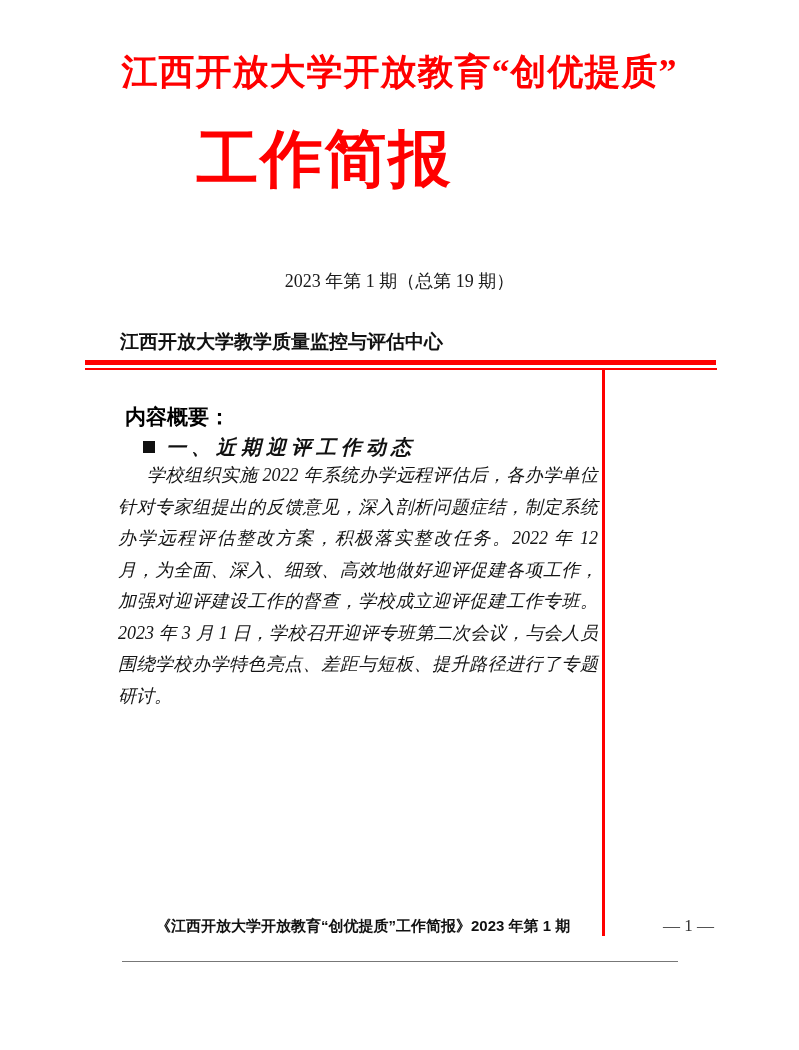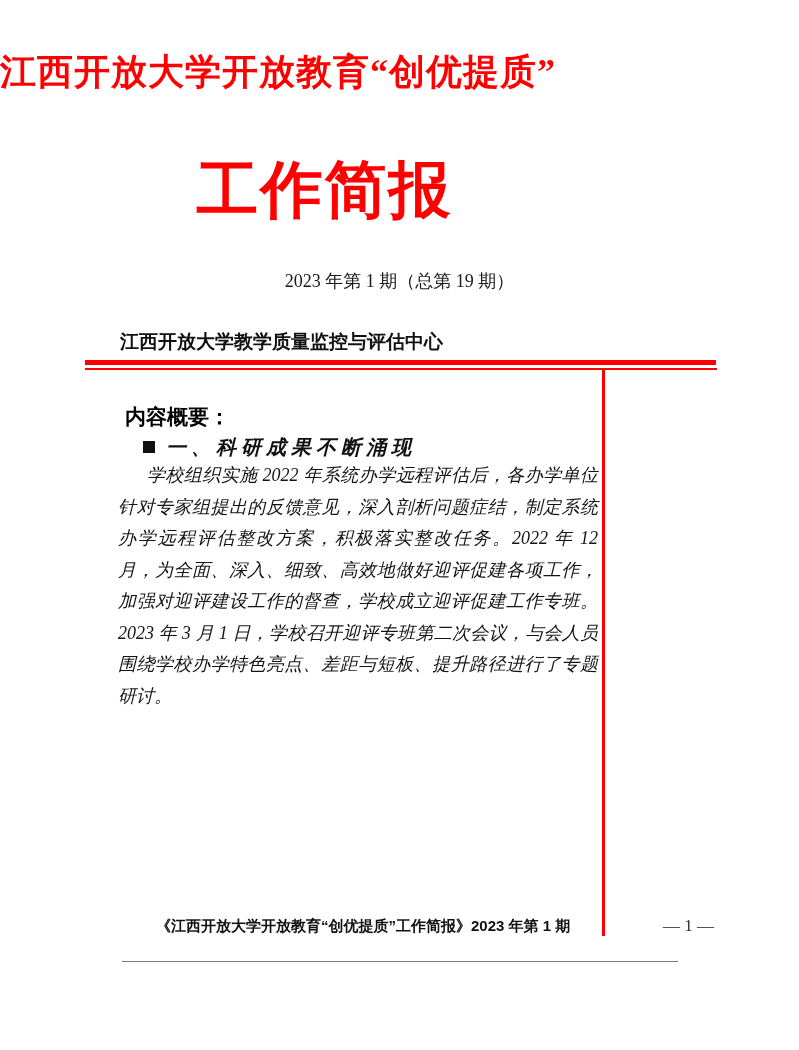--- a/index.html
+++ b/index.html
@@ -9,31 +9,32 @@
     width: 799px;
     height: 1050px;
     background: #ffffff;
     overflow: hidden;
     font-family: "Liberation Serif", serif;
     color: #111111;
   }
   .supertitle {
     position: absolute;
     top: 52px; left: 0; width: 799px;
+    text-align: center;
     font-family: "Liberation Serif", serif;
     font-weight: bold;
     font-size: 36px;
     line-height: 40px;
     color: #ff0000;
     letter-spacing: 1px;
     white-space: nowrap;
   }
   .main-title {
     position: absolute;
-    top: 155px; left: 0; width: 649px;
+    top: 124px; left: 0; width: 649px;
     text-align: center;
     font-family: "Liberation Serif", serif;
     font-weight: bold;
     font-size: 62px;
     line-height: 70px;
     color: #ff0000;
     letter-spacing: 2px;
     white-space: nowrap;
   }
   .issue-line {
@@ -171,21 +172,21 @@
   <div class="rule-thick"></div>
   <div class="rule-thin"></div>
   <div class="v-rule"></div>
 
   <div class="content">
 
     <div class="summary-label">内容概要：</div>
 
     <div class="section-heading-row">
       <span class="square-bullet"></span>
-      <span class="section-heading">一、科研成果不断涌现</span>
+      <span class="section-heading">一、近期迎评工作动态</span>
     </div>
     <div class="section-body">学校组织实施 2022 年系统办学远程评估后，各办学单位针对专家组提出的反馈意见，深入剖析问题症结，制定系统办学远程评估整改方案，积极落实整改任务。2022 年 12 月，为全面、深入、细致、高效地做好迎评促建各项工作，加强对迎评建设工作的督查，学校成立迎评促建工作专班。2023 年 3 月 1 日，学校召开迎评专班第二次会议，与会人员围绕学校办学特色亮点、差距与短板、提升路径进行了专题研讨。</div>
 
 
   </div>
 
   <div class="footer-rule"></div>
   <div class="footer-row">
     <span class="footer-source">《江西开放大学开放教育“创优提质”工作简报》2023 年第 1 期</span>
     <span class="page-number">— 1 —</span>

